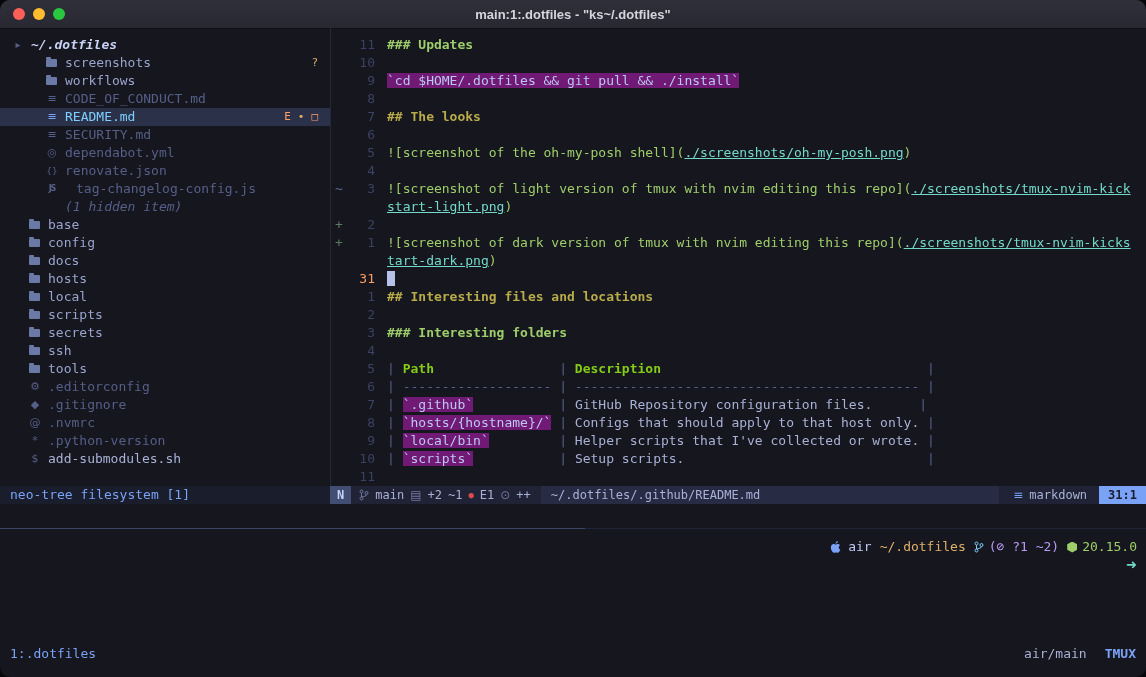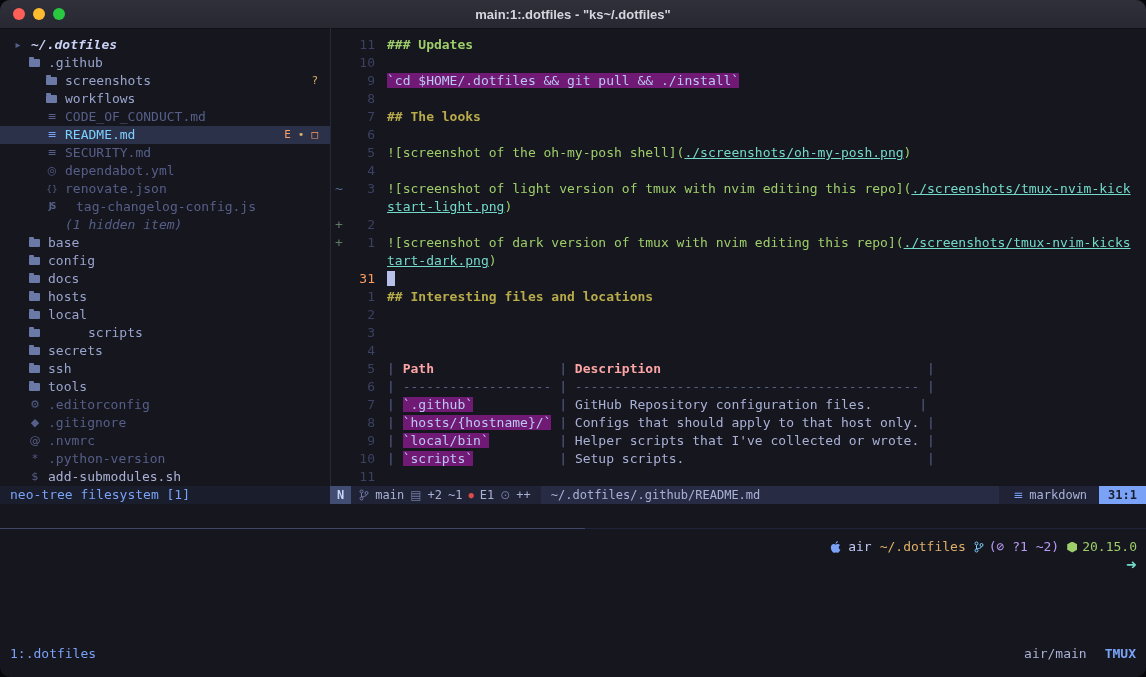--- a/index.html
+++ b/index.html
@@ -45,21 +45,21 @@
   .enum{flex:none;width:27px;text-align:right;color:#3b4261;}
   .enum.cur{color:#ff9e64;}
   .etext{margin-left:12px;white-space:pre;}
   .etext span{white-space:pre;}
   .h2{color:#b8ab4a;font-weight:bold;}
   .h3{color:#9ece6a;font-weight:bold;}
   .g{color:#9ece6a;}
   .l{color:#73daca;text-decoration:underline;}
   .c{background:#701a75;color:#bcc7f0;}
   .p{color:#565f89;}
-  .th{color:#fca5a5;font-weight:bold;}
+  .th{color:#84cc16;font-weight:bold;}
   .d{color:#a9b1d6;}
   .cursor{display:inline-block;width:8px;height:15px;margin-top:1px;background:#b6c0e8;}
   
   .statusline{position:absolute;left:330px;top:458px;right:0;height:18px;background:#1f2335;display:flex;align-items:center;font-size:12px;color:#a9b1d6;}
   .sl-mode{flex:none;height:18px;display:flex;align-items:center;background:#414d73;color:#c8d3f5;font-weight:bold;padding:0 7px;}
   .sl-git{display:flex;align-items:center;gap:6px;margin-left:8px;white-space:pre;}
   .sl-git .ic{color:#737aa2;font-family:"DejaVu Sans",sans-serif;display:flex;align-items:center;}
   .sl-err-dot{color:#db4b4b;font-size:9px;}
   .sl-file{flex:1;height:18px;margin-left:10px;margin-right:14px;background:#272c44;display:flex;align-items:center;padding-left:10px;color:#a9b1d6;}
   .sl-ft{display:flex;align-items:center;gap:6px;margin-right:12px;}
@@ -101,24 +101,20 @@
   </div>
 
   <div class="term">
 
     <div class="neotree">
       <div class="tree-rows">
           <div class="trow root" style="padding-left: 12px;">
             <span class="gicon gi-root">▸</span>
             <span class="lbl">~/.dotfiles</span>
           </div>
-          <div class="trow dir" style="padding-left: 29px;">
-            <span class="icon-folder"></span>
-            <span class="lbl">.github</span>
-          </div>
           <div class="trow dir" style="padding-left: 46px;">
             <span class="icon-folder"></span>
             <span class="lbl">screenshots</span>
             <span class="badges">
               <span class="badge b-y">?</span>
             </span>
           </div>
           <div class="trow dir" style="padding-left: 46px;">
             <span class="icon-folder"></span>
             <span class="lbl">workflows</span>
@@ -169,21 +165,21 @@
             <span class="lbl">docs</span>
           </div>
           <div class="trow dir" style="padding-left: 29px;">
             <span class="icon-folder"></span>
             <span class="lbl">hosts</span>
           </div>
           <div class="trow dir" style="padding-left: 29px;">
             <span class="icon-folder"></span>
             <span class="lbl">local</span>
           </div>
-          <div class="trow dir" style="padding-left: 29px; gap: 40px;">
+          <div class="trow dir" style="padding-left: 29px;">
             <span class="icon-folder"></span>
             <span class="lbl">scripts</span>
           </div>
           <div class="trow dir" style="padding-left: 29px;">
             <span class="icon-folder"></span>
             <span class="lbl">secrets</span>
           </div>
           <div class="trow dir" style="padding-left: 29px;">
             <span class="icon-folder"></span>
             <span class="lbl">ssh</span>
@@ -296,20 +292,21 @@
             <span class="etext"><span class="h2">## Interesting files and locations</span></span>
           </div>
           <div class="erow">
             <span class="esign "></span>
             <span class="enum">2</span>
             <span class="etext"></span>
           </div>
           <div class="erow">
             <span class="esign "></span>
             <span class="enum">3</span>
+            <span class="etext"><span class="h3">### Interesting folders</span></span>
           </div>
           <div class="erow">
             <span class="esign "></span>
             <span class="enum">4</span>
             <span class="etext"></span>
           </div>
           <div class="erow">
             <span class="esign "></span>
             <span class="enum">5</span>
             <span class="etext"><span class="p">| </span><span class="th">Path</span><span class="d">               </span><span class="p"> | </span><span class="th">Description</span><span class="d">                                 </span><span class="p"> |</span></span>

